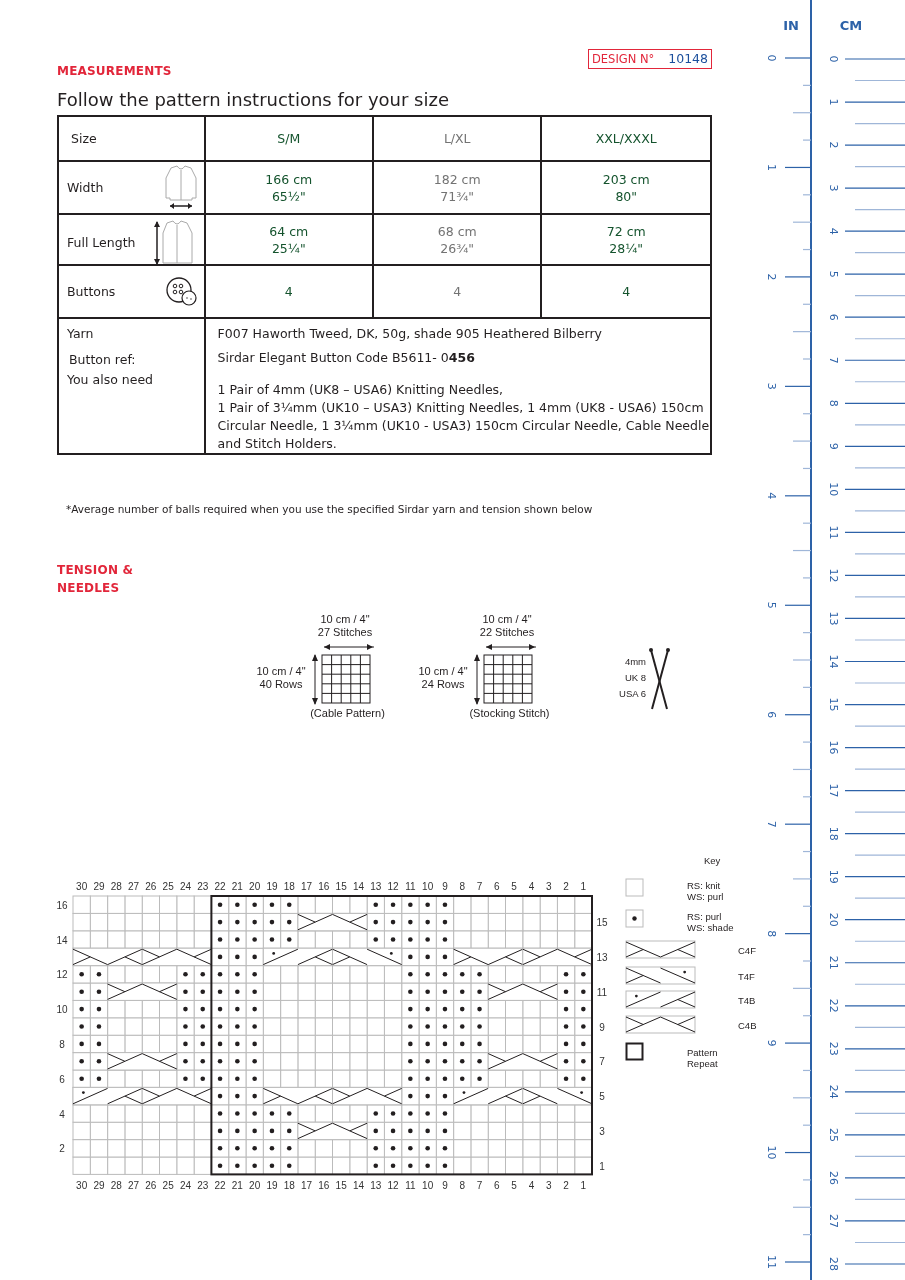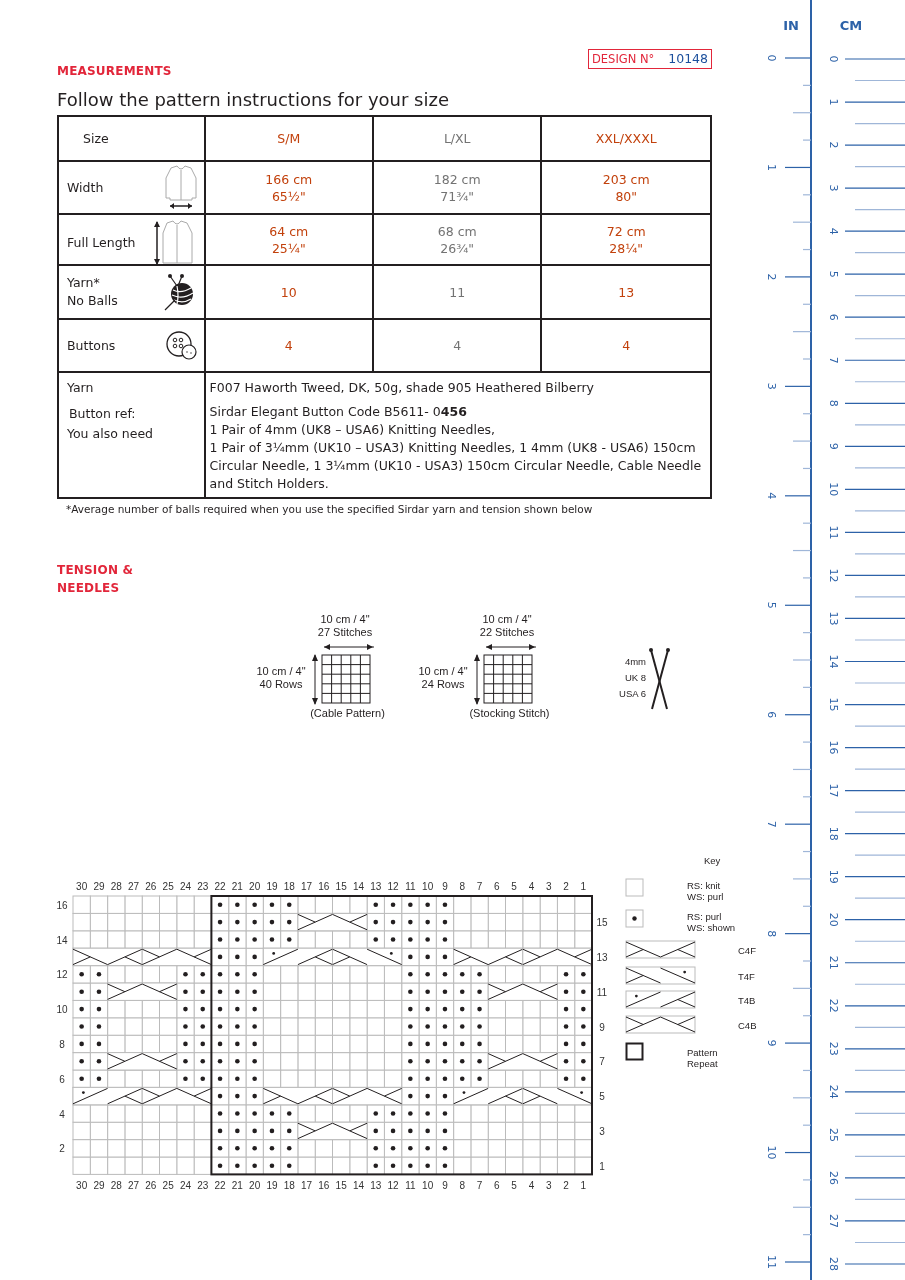--- a/index.html
+++ b/index.html
@@ -1,18 +1,18 @@
 <!DOCTYPE html>
 <html><head>
 <meta charset="utf-8">
 <style>
   html,body{margin:0;padding:0;background:#fff;}
   body{width:905px;height:1280px;position:relative;overflow:hidden;font-family:"Liberation Sans",sans-serif;color:#231f20;}
   .abs{position:absolute;}
-  .red{color:#c2410c;}
+  .red{color:#14532d;}
   .blue{color:#737373;}
   .section-title{font-family:"DejaVu Sans",sans-serif;font-weight:bold;font-size:12px;color:#e2263a;letter-spacing:0.2px;line-height:18px;}
   .design-box{left:588px;top:49px;width:124px;height:20px;border:1px solid #e2263a;box-sizing:border-box;font-family:"DejaVu Sans",sans-serif;font-size:11.5px;line-height:18px;}
   .design-box .lbl{position:absolute;left:3px;top:0;color:#e2263a;}
   .design-box .num{position:absolute;right:3px;top:0;color:#1b4f9c;font-size:12.5px;}
   .intro{left:57px;top:89px;font-size:18px;font-family:"DejaVu Sans",sans-serif;}
   table.meas{position:absolute;left:57px;top:115px;width:655px;border-collapse:collapse;font-family:"DejaVu Sans",sans-serif;font-size:12.5px;}
   table.meas td{border:2px solid #231f20;padding:0;vertical-align:middle;}
   table.meas td.c{text-align:center;line-height:17px;}
   .labelcell{position:relative;height:100%;}
@@ -35,21 +35,21 @@
 
 <table class="meas">
   <colgroup>
       <col style="width:147px">
       <col style="width:169px">
       <col style="width:169px">
       <col style="width:170px">
     </colgroup>
   <tbody>
       <tr style="height:45px">
-    <td><span style="padding-left:24px">Size</span></td>
+    <td><span style="padding-left:12px">Size</span></td>
     <td class="c red">S/M</td>
     <td class="c blue">L/XL</td>
     <td class="c red">XXL/XXXL</td>
   </tr>
   <tr style="height:51px">
     <td>
           <div class="labelcell" style="height:51px">
       <span class="lbltxt" style="top:18px">Width</span>
       <svg class="ico" style="left:104px;top:2px" width="36" height="46">
         <path d="M8 4 L14 2 Q18 8 22 2 L28 4 L33 14 L33 34 L29 34 L29 36 L7 36 L7 34 L3 34 L3 14 Z" fill="none" stroke="#aaa" stroke-width="1"></path>
@@ -90,39 +90,20 @@
         </td>
     <td class="c blue">
           <div>68 cm</div>
           <div>26¾"</div>
         </td>
     <td class="c red">
           <div>72 cm</div>
           <div>28¼"</div>
         </td>
   </tr>
-  <tr style="height:52px">
-    <td>
-          <div class="labelcell" style="height:52px">
-      <span class="lbltxt" style="top:8px;line-height:18px"><span>Yarn*</span><br><span>No Balls</span></span>
-      <svg class="ico" style="left:104px;top:6px" width="34" height="40">
-        <circle cx="7" cy="4" r="2" fill="#231f20"></circle>
-              <circle cx="19" cy="4" r="2" fill="#231f20"></circle>
-        <line x1="7" y1="4" x2="14" y2="14" stroke="#231f20" stroke-width="1.2"></line>
-        <line x1="19" y1="4" x2="15" y2="14" stroke="#231f20" stroke-width="1.2"></line>
-        <circle cx="19" cy="22" r="11" fill="#231f20"></circle>
-        <path d="M10 18 Q18 22 28 16 M9 23 Q19 28 30 21 M11 28 Q20 32 28 27 M14 14 Q16 24 14 32" stroke="#fff" stroke-width="1.2" fill="none"></path>
-        <line x1="12" y1="28" x2="2" y2="38" stroke="#231f20" stroke-width="1.2"></line>
-      </svg>
-    </div>
-        </td>
-    <td class="c red">10</td>
-    <td class="c blue">11</td>
-    <td class="c red">13</td>
-  </tr>
   <tr style="height:51px">
     <td>
           <div class="labelcell" style="height:51px">
       <span class="lbltxt" style="top:18px">Buttons</span>
       <svg class="ico" style="left:106px;top:10px" width="34" height="32">
         <circle cx="14" cy="14" r="12" fill="#fff" stroke="#231f20" stroke-width="1.3"></circle>
         <circle cx="10" cy="10" r="1.8" fill="none" stroke="#231f20"></circle>
               <circle cx="16" cy="10" r="1.8" fill="none" stroke="#231f20"></circle>
         <circle cx="10" cy="16" r="1.8" fill="none" stroke="#231f20"></circle>
               <circle cx="16" cy="16" r="1.8" fill="none" stroke="#231f20"></circle>
@@ -138,24 +119,24 @@
   </tr>
   <tr class="info" style="height:126px">
     <td style="vertical-align:top;padding-top:6px">
       <div style="padding-left:8px;line-height:18px">
         <div>Yarn</div>
         <div style="margin-top:8px;padding-left:2px">Button ref:</div>
         <div style="margin-top:2px">You also need</div>
       </div>
     </td>
     <td colspan="3" style="vertical-align:top;padding-top:6px">
-      <div style="padding-left:4px;line-height:18px">
+      <div style="padding-left:12px;line-height:18px">
         <div>F007 Haworth Tweed, DK, 50g, shade 905 Heathered Bilberry</div>
         <div style="margin-top:6px"><span>Sirdar Elegant Button Code B5611- 0</span><b>456</b></div>
-        <div style="margin-top:0">
+        <div style="margin-top:14px">
           <div>1 Pair of 4mm (UK8 – USA6) Knitting Needles,</div>
           <div>1 Pair of 3¼mm (UK10 – USA3) Knitting Needles, 1 4mm (UK8 - USA6) 150cm</div>
           <div>Circular Needle, 1 3¼mm (UK10 - USA3) 150cm Circular Needle, Cable Needle</div>
           <div>and Stitch Holders.</div>
         </div>
       </div>
     </td>
   </tr>
 </tbody>
   </table>
@@ -1099,21 +1080,21 @@
   <div class="abs key-text" style="left:22px;top:30px">
       <div>RS: knit</div>
       <div>WS: purl</div>
     </div>
   <svg class="abs" style="left:0;top:59px" width="20" height="20">
       <rect x="1" y="1" width="17" height="17" fill="#fff" stroke="#bbb"></rect>
       <circle cx="9.5" cy="9.5" r="2.2" fill="#231f20"></circle>
     </svg>
   <div class="abs key-text" style="left:22px;top:61px">
       <div>RS: purl</div>
-      <div>WS: shown</div>
+      <div>WS: shade</div>
     </div>
   <svg class="abs" id="key-c4f" style="left:0;top:90px" width="72" height="20">
       <rect x="1" y="1" width="69" height="17" fill="#fff" stroke="#bbb" stroke-width="1"></rect>
       <line x1="1" y1="2" x2="35.5" y2="17" stroke="#231f20" stroke-width="1"></line>
       <line x1="1" y1="17" x2="18.25" y2="9.5" stroke="#231f20" stroke-width="1"></line>
       <line x1="35.5" y1="17" x2="70" y2="2" stroke="#231f20" stroke-width="1"></line>
       <line x1="52.75" y1="9.5" x2="70" y2="17" stroke="#231f20" stroke-width="1"></line>
     </svg>
   <div class="abs key-text" style="left:73px;top:95px">C4F</div>
   <svg class="abs" id="key-t4f" style="left:0;top:116px" width="72" height="20">

